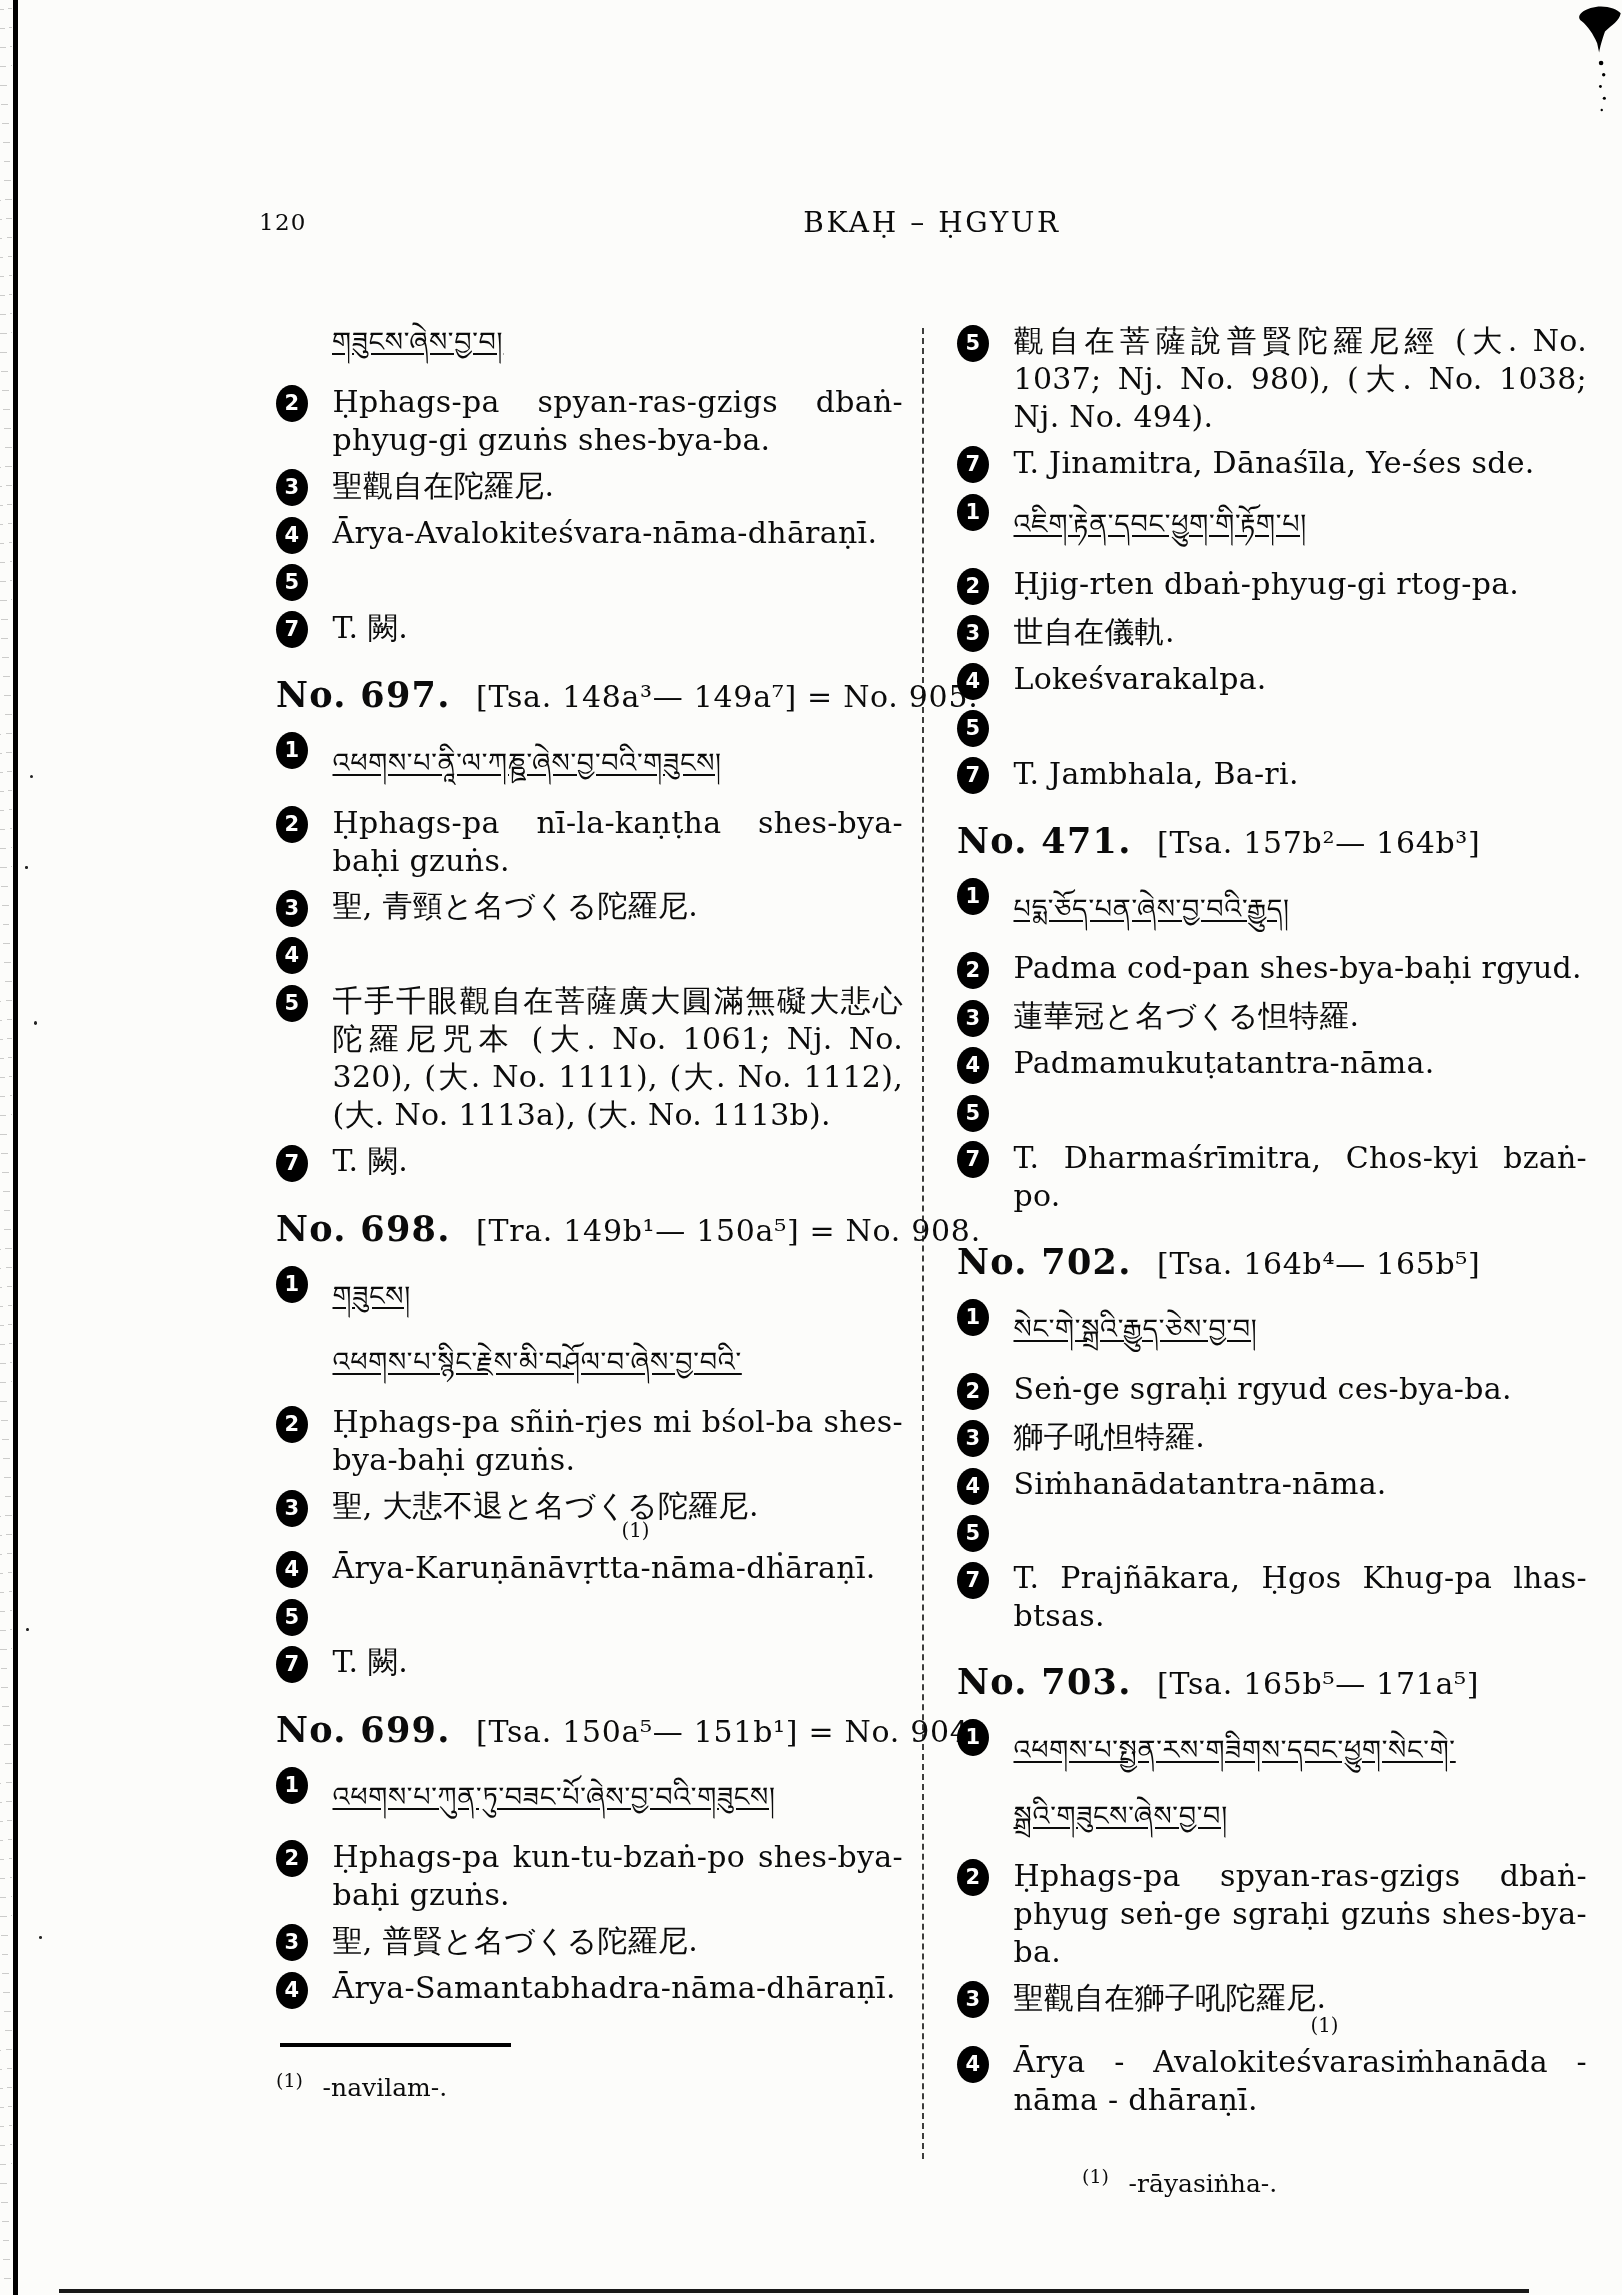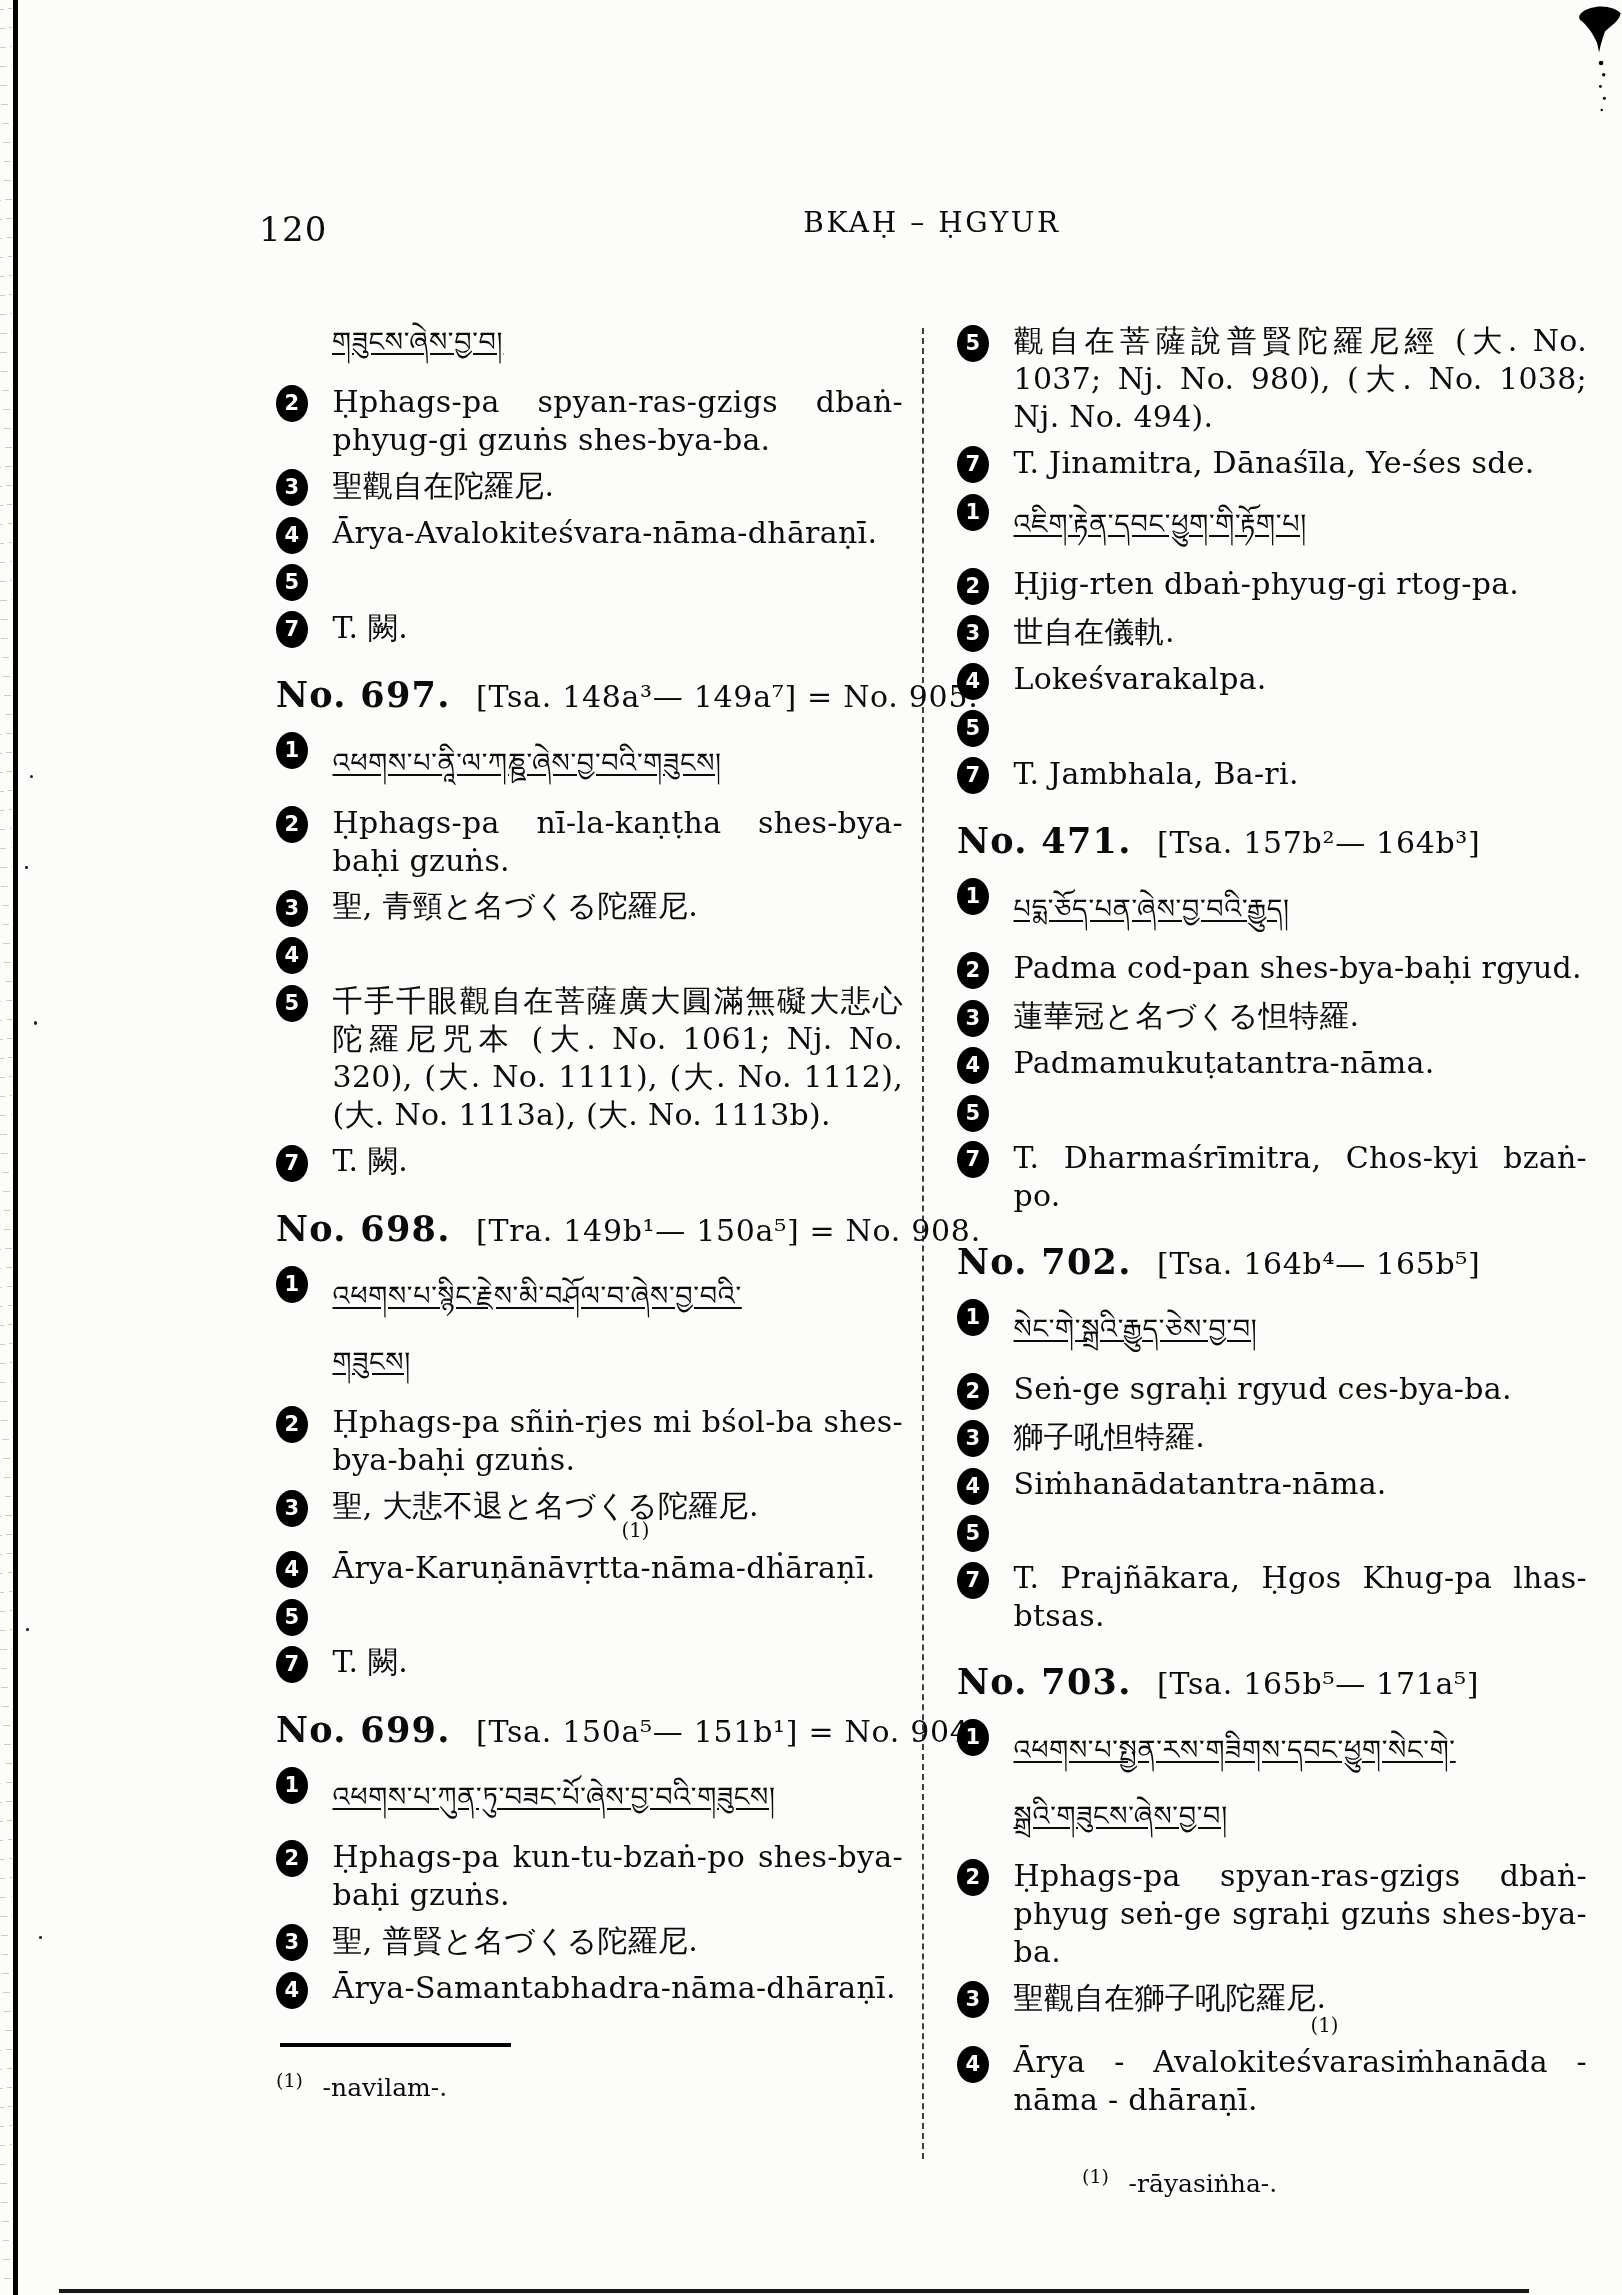--- a/index.html
+++ b/index.html
@@ -14,21 +14,21 @@
   
   .edge-left{position:absolute;left:12.5px;top:0;width:5.3px;height:2295px;background:#000;}
   .edge-left-noise{position:absolute;left:0;top:0;width:11.8px;height:2295px;
     background:repeating-linear-gradient(175deg,transparent 0 9.2px,#3a3a3a 9.2px 9.8px,transparent 9.8px 19px);
     opacity:.25;}
   .edge-bottom{position:absolute;left:59px;bottom:2px;width:1470px;height:3.9px;background:#000;opacity:.9;}
   .speck{position:absolute;background:#222;border-radius:50%;}
   .ink-blot{position:absolute;right:1.3px;top:5.3px;}
 
   
-  .page-number{position:absolute;left:259px;top:209px;font-size:34px;letter-spacing:1.3px;}
+  .page-number{position:absolute;left:259px;top:209px;font-size:23px;letter-spacing:1.3px;}
   .page-title{position:absolute;left:755px;top:206px;width:354px;text-align:center;
     font-size:28px;letter-spacing:2.6px;}
 
   
   .divider{position:absolute;left:922px;top:328px;height:1831px;width:0;
     border-left:2px dashed #1c1c1c;opacity:.85;}
 
   
   .col{position:absolute;top:309px;}
   .col-left{left:276px;width:627px;}
@@ -146,22 +146,22 @@
     </div>
 
     <div class="entry">
       <div class="entry-head">
         <span class="entry-no">No. 698.</span>
         <span class="entry-range">[Tra. 149b¹— 150a⁵] = No. 908.</span>
       </div>
       <div class="item tib">
         <span class="badge">1</span>
         <div class="txt">
+          <span class="line">གཟུངས།</span>
           <span class="line">འཕགས་པ་སྙིང་རྗེས་མི་བཤོལ་བ་ཞེས་བྱ་བའི་</span>
-          <span class="line">གཟུངས།</span>
         </div>
       </div>
       <div class="item">
         <span class="badge">2</span>
         <div class="txt">Ḥphags-pa sñiṅ-rjes mi bśol-ba shes-bya-baḥi gzuṅs.</div>
       </div>
       <div class="item">
         <span class="badge">3</span>
         <div class="txt">聖, 大悲不退と名づくる陀羅尼.</div>
       </div>

